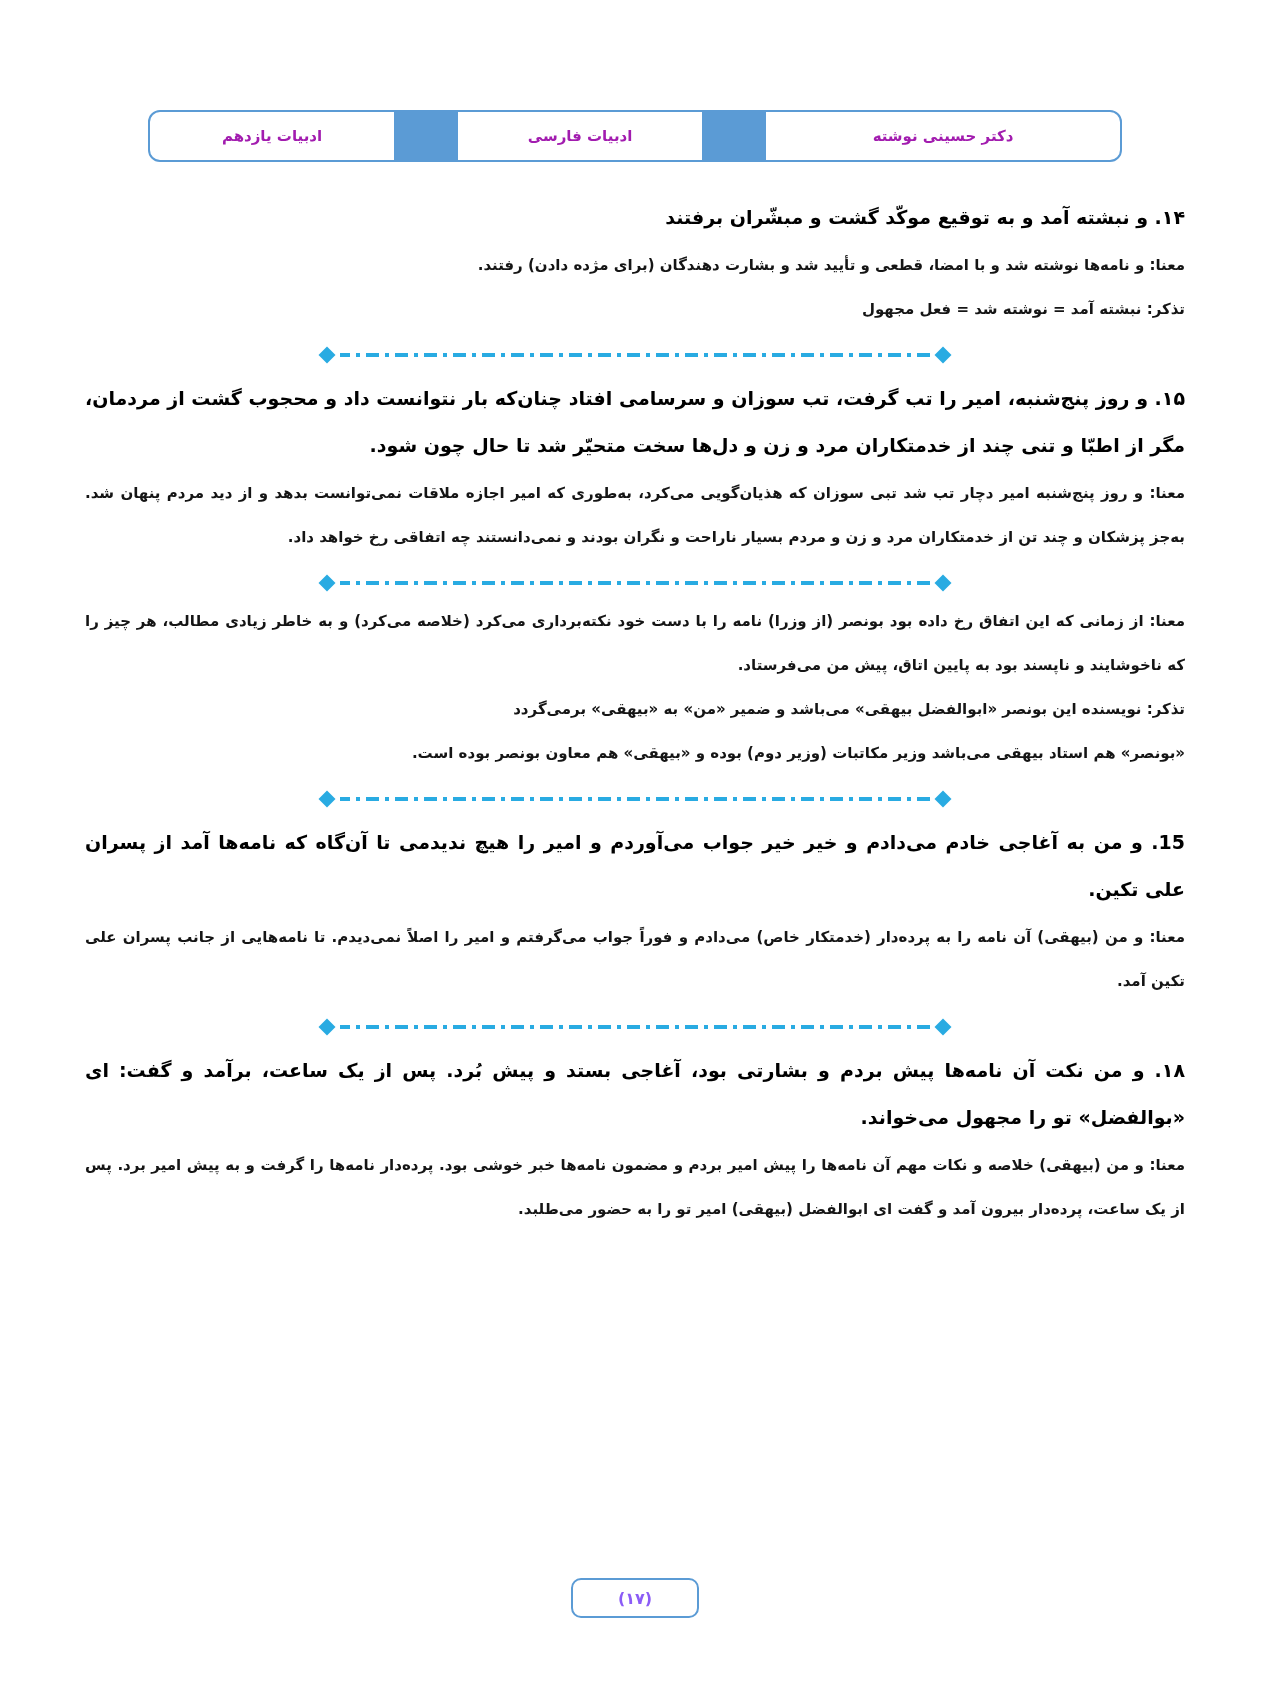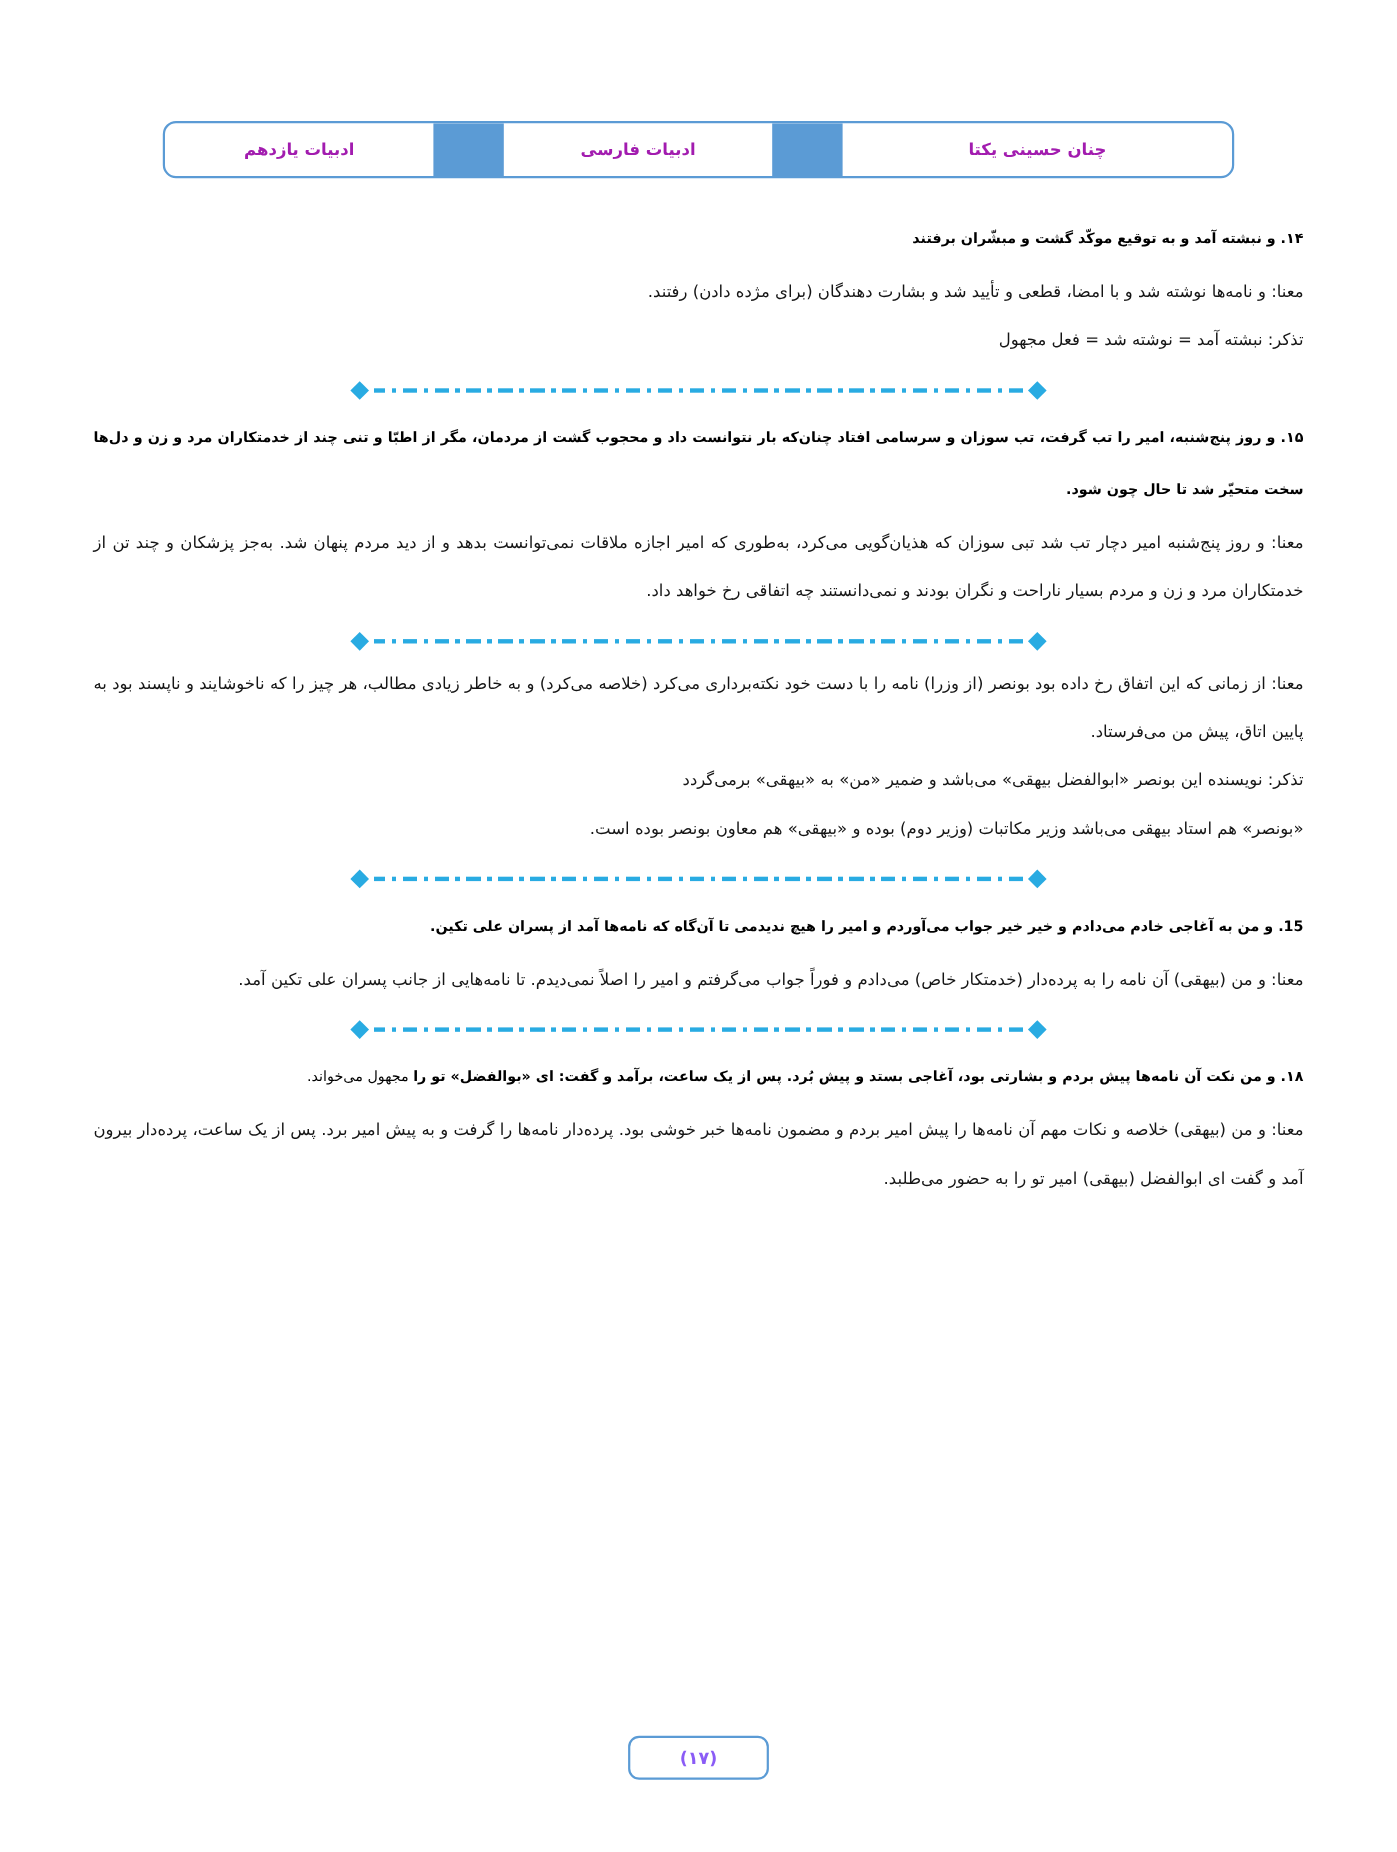--- a/index.html
+++ b/index.html
@@ -28,29 +28,29 @@
   .cell-wide { flex:1.45; }
   .cell-std  { flex:1; }
   .header-sep { width:64px; background:var(--header-blue,#5B9BD5); flex:none; }
   
   .content {
     direction:rtl;
     margin:18px 85px 0 85px;
     flex:none;
   }
   p.h {
-    font-size:13px; line-height:47px; font-weight:bold;
+    font-size:19px; line-height:47px; font-weight:bold;
     margin:14px 0 2px 0; text-align:justify; color:#000;
   }
   p.t {
     font-size:15px; line-height:44px; font-weight:normal;
     margin:0; text-align:justify; color:#151515;
   }
   .b { font-weight:bold; }
-  .n { font-weight:normal; }
+  .n { font-weight:bold; }
   
   .divider {
     direction:ltr;
     display:flex; align-items:center;
     width:628px; margin:18px auto 10px auto;
   }
   .diamond {
     width:12px; height:12px; flex:none;
     background:var(--divider-blue,#29ABE2);
     transform:rotate(45deg);
@@ -71,21 +71,21 @@
     display:flex; align-items:center; justify-content:center;
     font-size:16px; font-weight:bold; color:#8b5cf6;
   }
 </style>
 </head>
 <body>
 
 <div class="page">
 
   <div class="header-bar">
-    <div class="header-cell cell-wide">چنان حسینی یکتا</div>
+    <div class="header-cell cell-wide">دکتر حسینی نوشته</div>
     <div class="header-sep"></div>
     <div class="header-cell cell-std">ادبیات فارسی</div>
     <div class="header-sep"></div>
     <div class="header-cell cell-std">ادبیات یازدهم</div>
   </div>
 
   <main class="content" id="content">
       <p class="h"><span class="b">۱۴. و نبشته آمد و به توقیع موکّد گشت و مبشّران برفتند</span></p>
       <p class="t"><span class="n">معنا: و نامه‌ها نوشته شد و با امضا، قطعی و تأیید شد و بشارت دهندگان (برای مژده دادن) رفتند.</span></p>
       <p class="t"><span class="n">تذکر: نبشته آمد = نوشته شد = فعل مجهول</span></p>

